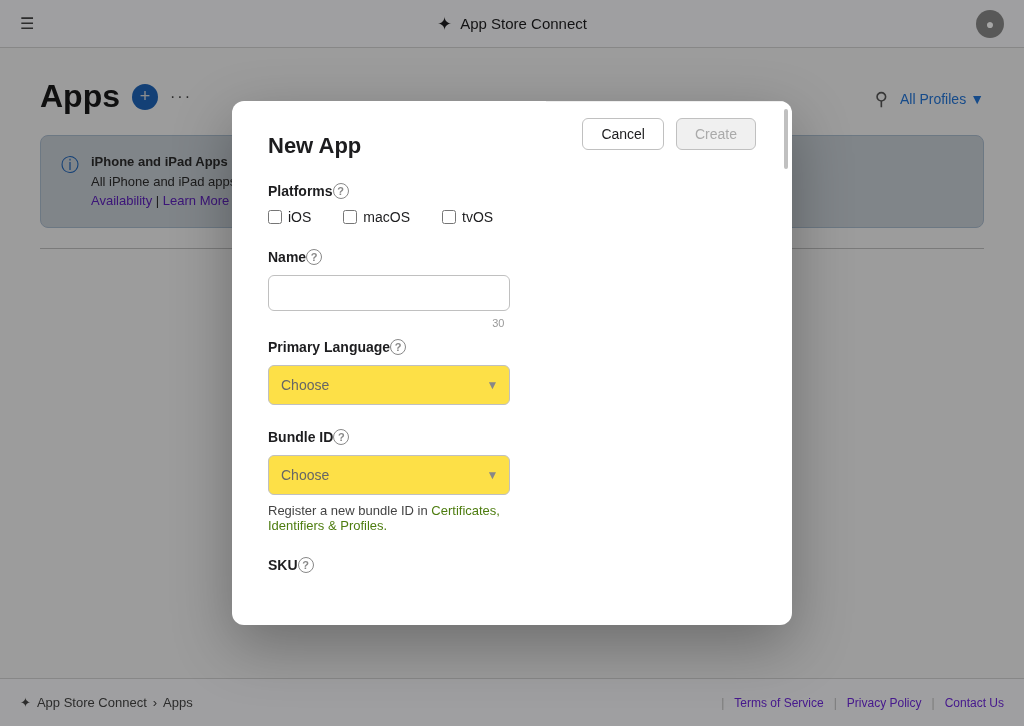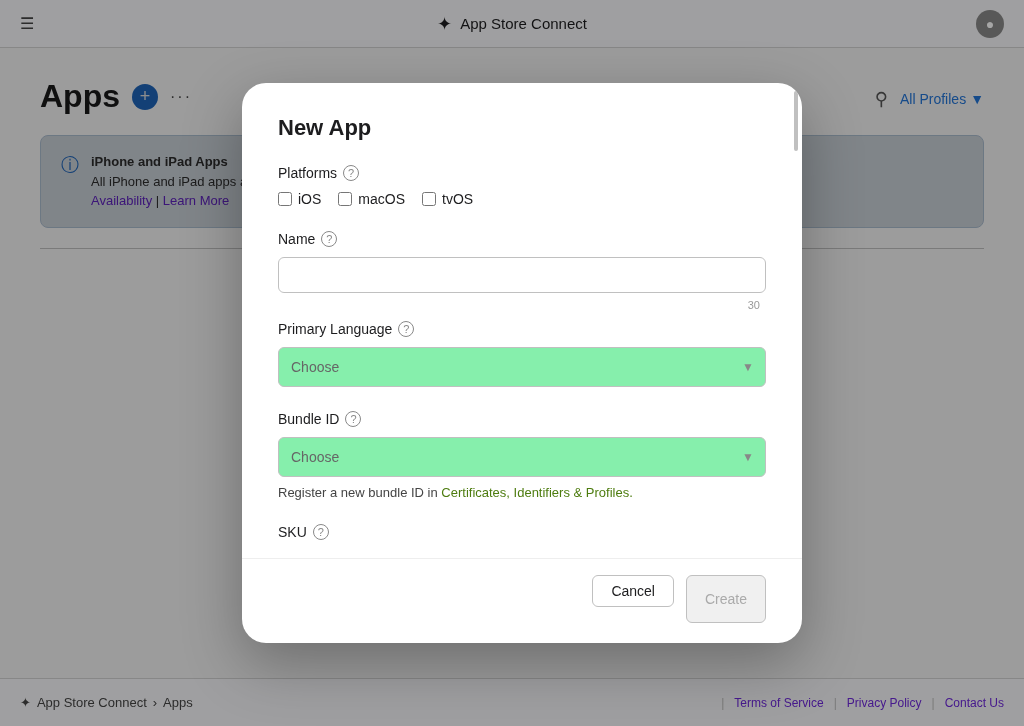--- a/index.html
+++ b/index.html
@@ -174,71 +174,69 @@
       z-index: 10;
     }
 
     
     .modal {
       position: absolute;
       top: 50%;
       left: 50%;
       transform: translate(-50%, -50%);
       background: white;
-      border-radius: 24px;
+      border-radius: 12px;
       width: 560px;
       max-height: 560px;
       z-index: 20;
       box-shadow: 0 20px 60px rgba(0,0,0,0.3);
       overflow: hidden;
       display: flex;
-      flex-direction: column;
-      margin-left: 10px;
+      flex-direction: row;
     }
     .modal-body {
       padding: 32px 36px 28px;
       overflow-y: auto;
       flex: 1;
     }
     .modal-title {
       font-size: 22px;
       font-weight: 700;
       color: #1d1d1f;
       margin-bottom: 24px;
     }
 
     .form-section {
       margin-bottom: 24px;
     }
     .form-label {
       font-size: 14px;
-      font-weight: 400;
-      color: #1d1d1f;
-      display: flex;
-      align-items: center;
-      gap: 6px;
+      font-weight: 700;
+      color: #1d1d1f;
+      display: flex;
+      align-items: center;
       margin-bottom: 10px;
     }
     .help-icon {
       width: 16px;
       height: 16px;
       border-radius: 50%;
       border: 1px solid #888;
       display: inline-flex;
       align-items: center;
       justify-content: center;
       font-size: 11px;
       color: #888;
       cursor: pointer;
     }
 
     .checkboxes-row {
       display: flex;
       align-items: center;
-      gap: 17px;
+      gap: 32px;
     }
     .checkbox-item {
       display: flex;
       align-items: center;
       gap: 6px;
       font-size: 14px;
       color: #1d1d1f;
     }
     .checkbox-item input[type="checkbox"] {
       width: 14px;
@@ -272,21 +270,21 @@
     }
     .form-select {
       width: 100%;
       height: 40px;
       border: 1px solid #c0c0c0;
       border-radius: 6px;
       padding: 0 32px 0 12px;
       font-size: 14px;
       color: #666;
       appearance: none;
-      background: #86efac;
+      background: #fde047;
       cursor: pointer;
       outline: none;
     }
     .select-arrow {
       position: absolute;
       right: 12px;
       top: 50%;
       transform: translateY(-50%);
       color: #888;
       font-size: 12px;
@@ -315,21 +313,21 @@
       height: 32px;
       padding: 0 18px;
       border: 1px solid #c0c0c0;
       border-radius: 6px;
       background: white;
       font-size: 14px;
       color: #1d1d1f;
       cursor: pointer;
     }
     .btn-create {
-      height: 48px;
+      height: 32px;
       padding: 0 18px;
       border: 1px solid #c0c0c0;
       border-radius: 6px;
       background: #f0f0f0;
       font-size: 14px;
       color: #aaa;
       cursor: not-allowed;
     }
   </style>
 </head>

